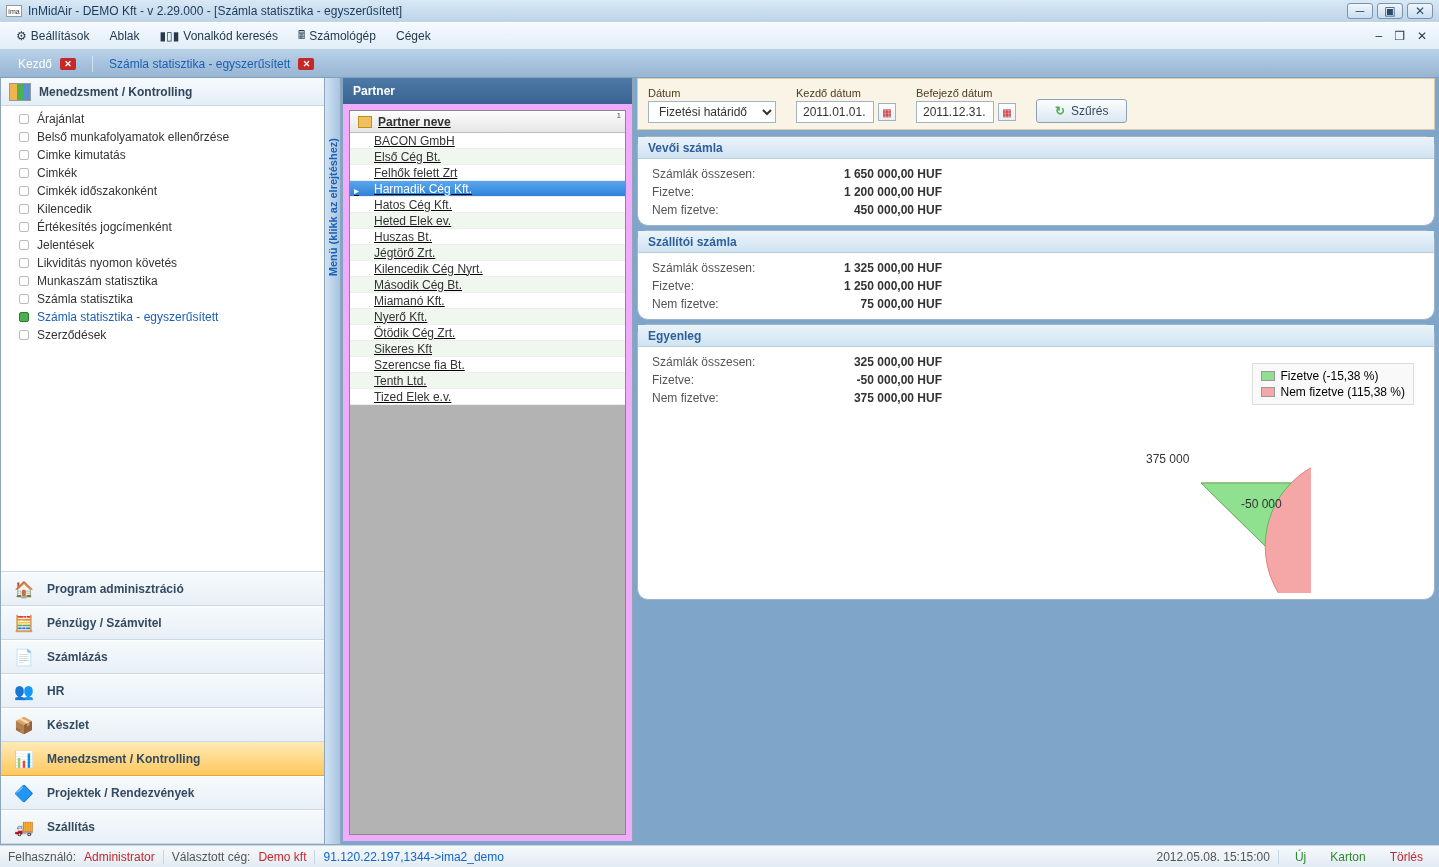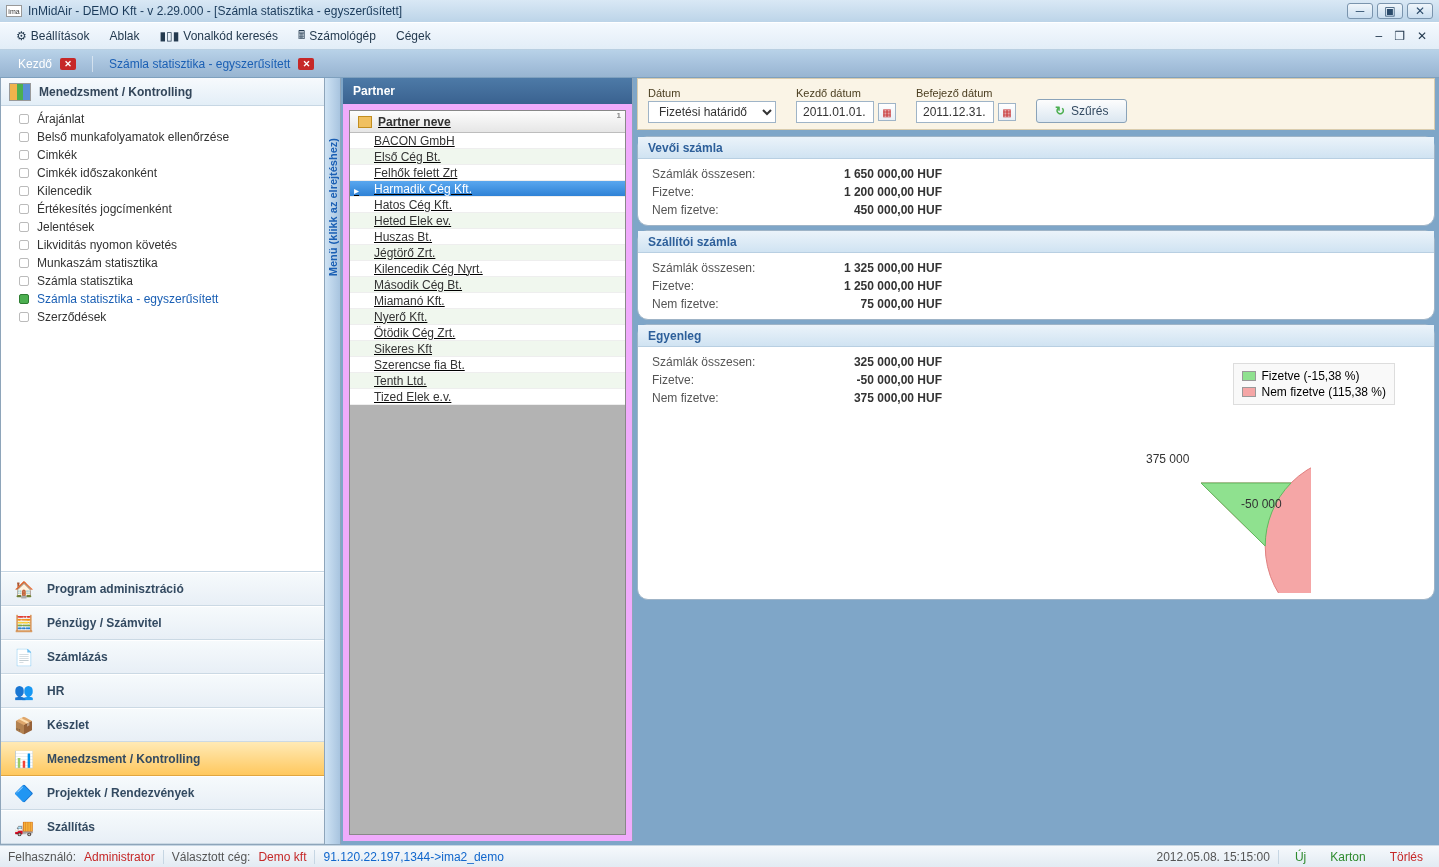--- a/index.html
+++ b/index.html
@@ -79,21 +79,21 @@
 .panel { border:1px solid #9fb4c7; border-radius:11px; background:#fff; }
 .panel-h { height:22px; background:linear-gradient(to bottom,#ebf3fa,#d0e3f2); border-bottom:1px solid #b8cfe2; padding:0 10px; display:flex; align-items:center; color:#2d5f9a; font-weight:bold; }
 .panel-b { padding:6px 14px; }
 .kv { display:flex; justify-content:flex-start; color:#555; line-height:18px; }
 .kv .k { width:170px; }
 .kv .v { width:120px; text-align:right; font-weight:bold; color:#333; }
 
 .balance-body { display:flex; }
 .balance-left { flex:0 0 330px; }
 .chart-wrap { flex:1; position:relative; min-height:240px; }
-.legend { position:absolute; top:10px; right:25px; background:#f9f9f9; border:1px solid #ddd; padding:4px 8px; font-size:11px; }
+.legend { position:absolute; top:10px; right:6px; background:#f9f9f9; border:1px solid #ddd; padding:4px 8px; font-size:11px; }
 .legend .lrow { display:flex; align-items:center; gap:6px; line-height:16px; }
 .legend .sw { width:14px; height:10px; border:1px solid #999; }
 
 
 .status-bar { height:22px; background:linear-gradient(to bottom,#f6f9fc,#e2ebf3); border-top:1px solid #c6d6e3; display:flex; align-items:center; padding:0 8px; gap:8px; color:#555; }
 .status-bar .sep { width:1px; height:14px; background:#c6d6e3; }
 .status-bar .admin { color:#c62828; }
 .status-bar .demo { color:#c62828; }
 .status-bar .conn { color:#1066cc; }
 .status-bar .flex { flex:1; }
@@ -160,20 +160,24 @@
       <span>Menedzsment / Kontrolling</span>
     </div>
     <div class="sb-list" id="sb-list">
         <div class="sb-item">
           <span class="dot"></span>
           <span>Árajánlat</span>
         </div>
         <div class="sb-item">
           <span class="dot"></span>
           <span>Belső munkafolyamatok ellenőrzése</span>
+        </div>
+        <div class="sb-item">
+          <span class="dot"></span>
+          <span>Cimke kimutatás</span>
         </div>
         <div class="sb-item">
           <span class="dot"></span>
           <span>Cimkék</span>
         </div>
         <div class="sb-item">
           <span class="dot"></span>
           <span>Cimkék időszakonként</span>
         </div>
         <div class="sb-item">

